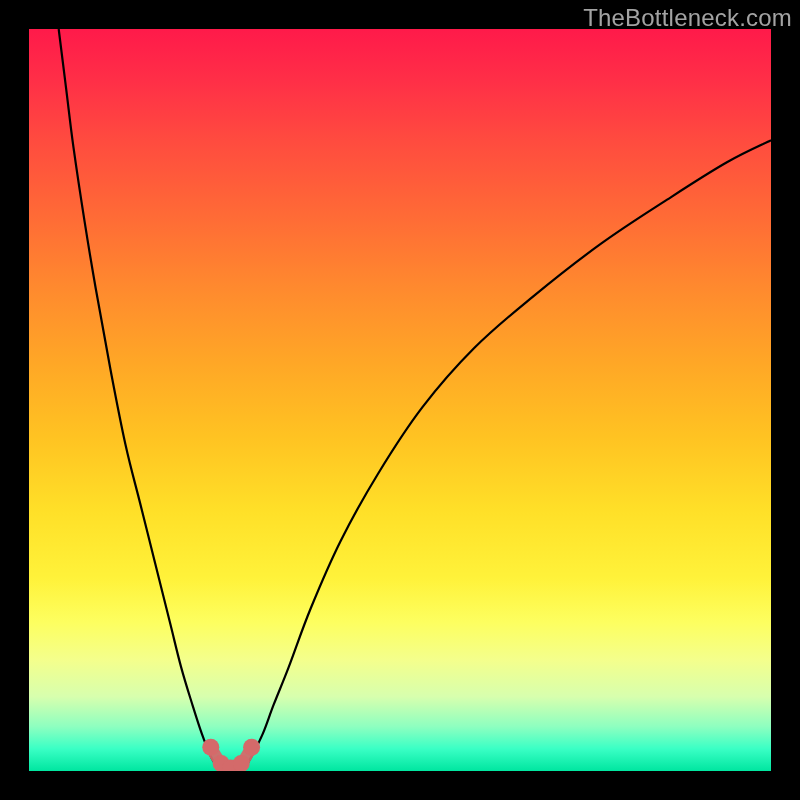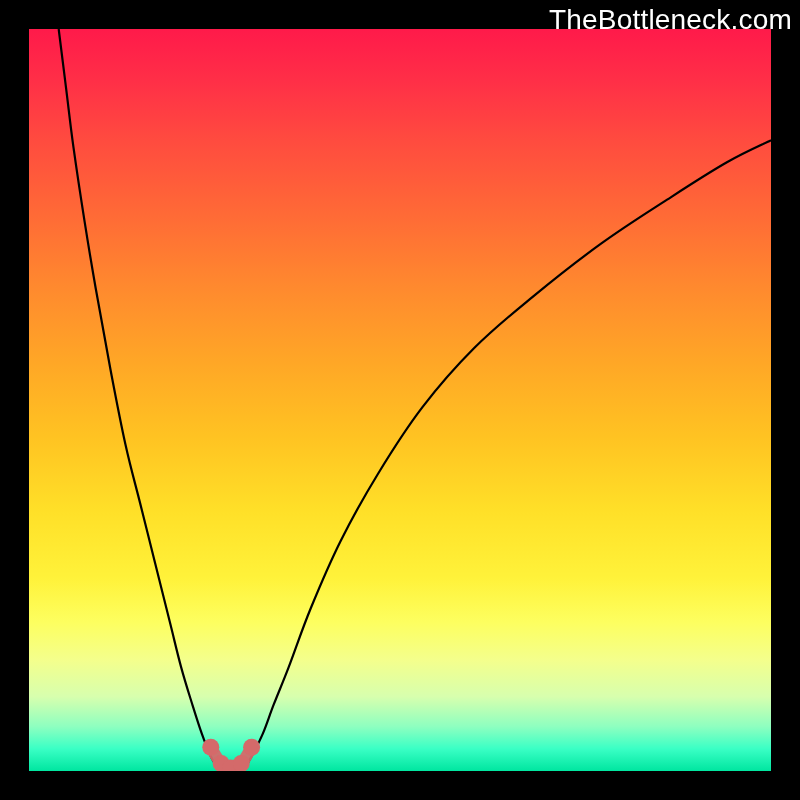--- a/index.html
+++ b/index.html
@@ -32,22 +32,22 @@
       #d7ffae 90%,
       #8effc0 94%,
       #3affc5 97%,
       #00e6a0 100%
     );
   }
   .attribution {
     position: absolute;
     top: 4px;
     right: 8px;
-    color: #ffffff;
-    font-size: 28px;
+    color: #a3a3a3;
+    font-size: 24px;
     font-weight: 500;
     letter-spacing: 0.2px;
   }
   svg.curves {
     position: absolute;
     left: 0;
     top: 0;
   }
 </style>
 </head>

